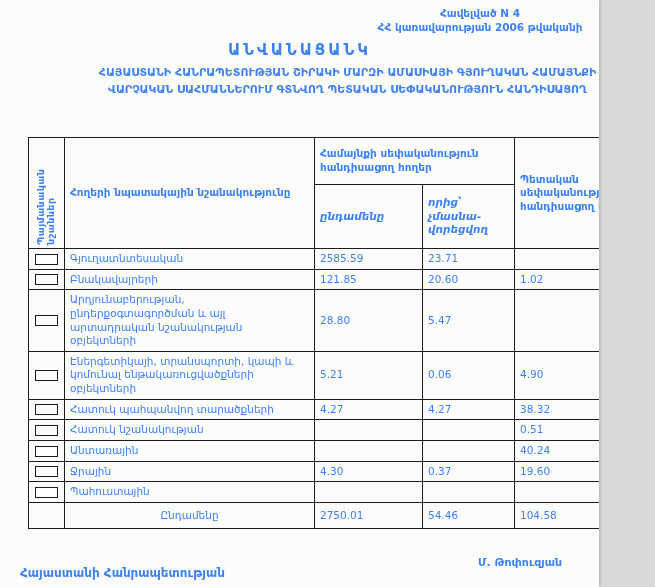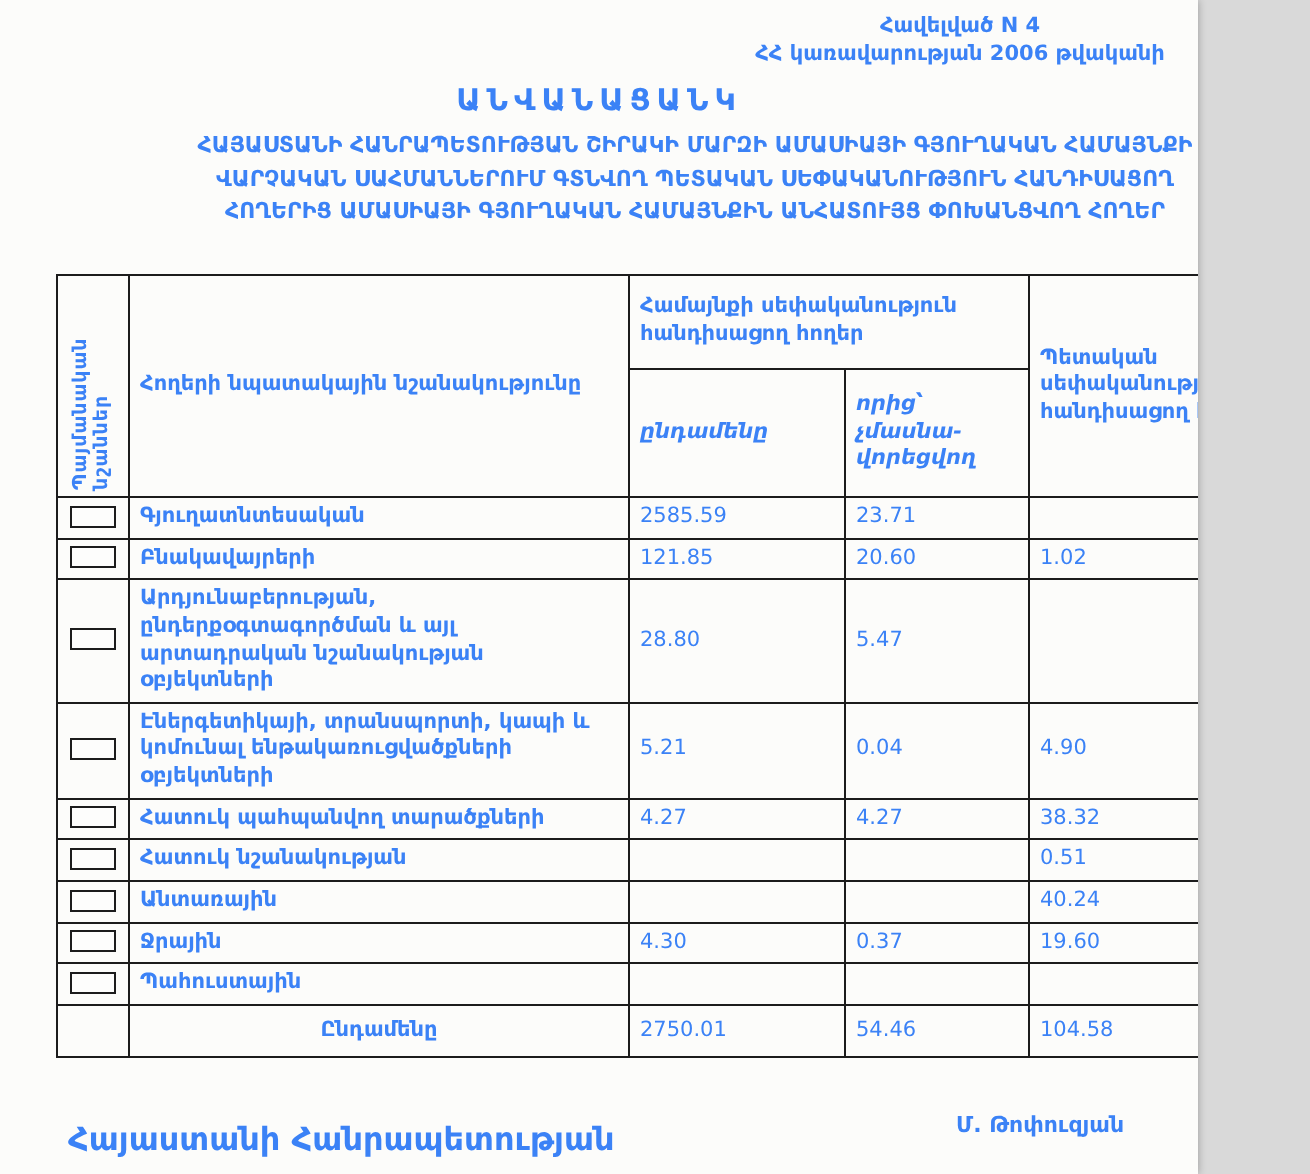--- a/index.html
+++ b/index.html
@@ -49,27 +49,27 @@
     height: 104px; line-height: 1.1;
   }
   .th-group { height: 46px; }
   .th-sub { height: 62px; font-weight: normal; font-style: italic; }
   .tbl tbody td { font-size: 10.5px; line-height: 1.3; }
   .c-sign { text-align: center; padding: 4px 3px; }
   .legend-box {
     display: inline-block; width: 23px; height: 11px;
     border: 1.4px solid #1c1c1c; background: #fdfdfc; vertical-align: middle;
   }
-  .c-label { text-align: left; padding: 4px 6px; font-weight: bold; }
+  .c-label { text-align: left; padding: 4px 6px; }
   .c-num { font-size: 11.5px; }
   .total-row td { height: 26px; font-size: 11.5px; }
   .total-row .c-label { text-align: center; }
   .footer-left {
-    position: absolute; left: 34px; bottom: 6px;
-    font-size: 16px; font-weight: bold; line-height: 1.35;
+    position: absolute; left: 20px; bottom: 6px;
+    font-size: 12px; font-weight: bold; line-height: 1.35;
   }
   .footer-sign {
     position: absolute; left: 478px; bottom: 18px;
     font-size: 11px; font-weight: bold;
   }
 </style>
 </head>
 <body>
 
 <div class="page">
@@ -77,21 +77,20 @@
   <div class="appendix">
     <div>Հավելված N 4</div>
     <div>ՀՀ կառավարության 2006 թվականի</div>
   </div>
 
   <div class="doc-title">ԱՆՎԱՆԱՑԱՆԿ</div>
 
   <div class="doc-subtitle">
     <div>ՀԱՅԱՍՏԱՆԻ ՀԱՆՐԱՊԵՏՈՒԹՅԱՆ ՇԻՐԱԿԻ ՄԱՐԶԻ ԱՄԱՍԻԱՅԻ ԳՅՈՒՂԱԿԱՆ ՀԱՄԱՅՆՔԻ</div>
     <div>ՎԱՐՉԱԿԱՆ ՍԱՀՄԱՆՆԵՐՈՒՄ ԳՏՆՎՈՂ  ՊԵՏԱԿԱՆ ՍԵՓԱԿԱՆՈՒԹՅՈՒՆ ՀԱՆԴԻՍԱՑՈՂ</div>
-    <div>ՀՈՂԵՐԻՑ ԱՄԱՍԻԱՅԻ ԳՅՈՒՂԱԿԱՆ ՀԱՄԱՅՆՔԻՆ ԱՆՀԱՏՈՒՅՑ ՓՈԽԱՆՑՎՈՂ ՀՈՂԵՐ</div>
   </div>
 
   <table class="tbl">
     <colgroup>
       <col class="col-sign">
       <col class="col-label">
       <col class="col-total">
       <col class="col-ofw">
       <col class="col-state">
     </colgroup>
@@ -128,21 +127,21 @@
           <td class="c-sign"><span class="legend-box"></span></td>
           <td class="c-label">Արդյունաբերության, ընդերքօգտագործման և այլ արտադրական  նշանակության օբյեկտների</td>
           <td class="c-num">28.80</td>
           <td class="c-num">5.47</td>
           <td class="c-num"></td>
         </tr>
         <tr>
           <td class="c-sign"><span class="legend-box"></span></td>
           <td class="c-label">Էներգետիկայի,  տրանսպորտի, կապի և կոմունալ ենթակառուցվածքների  օբյեկտների</td>
           <td class="c-num">5.21</td>
-          <td class="c-num">0.04</td>
+          <td class="c-num">0.06</td>
           <td class="c-num">4.90</td>
         </tr>
         <tr>
           <td class="c-sign"><span class="legend-box"></span></td>
           <td class="c-label">Հատուկ պահպանվող տարածքների</td>
           <td class="c-num">4.27</td>
           <td class="c-num">4.27</td>
           <td class="c-num">38.32</td>
         </tr>
         <tr>

